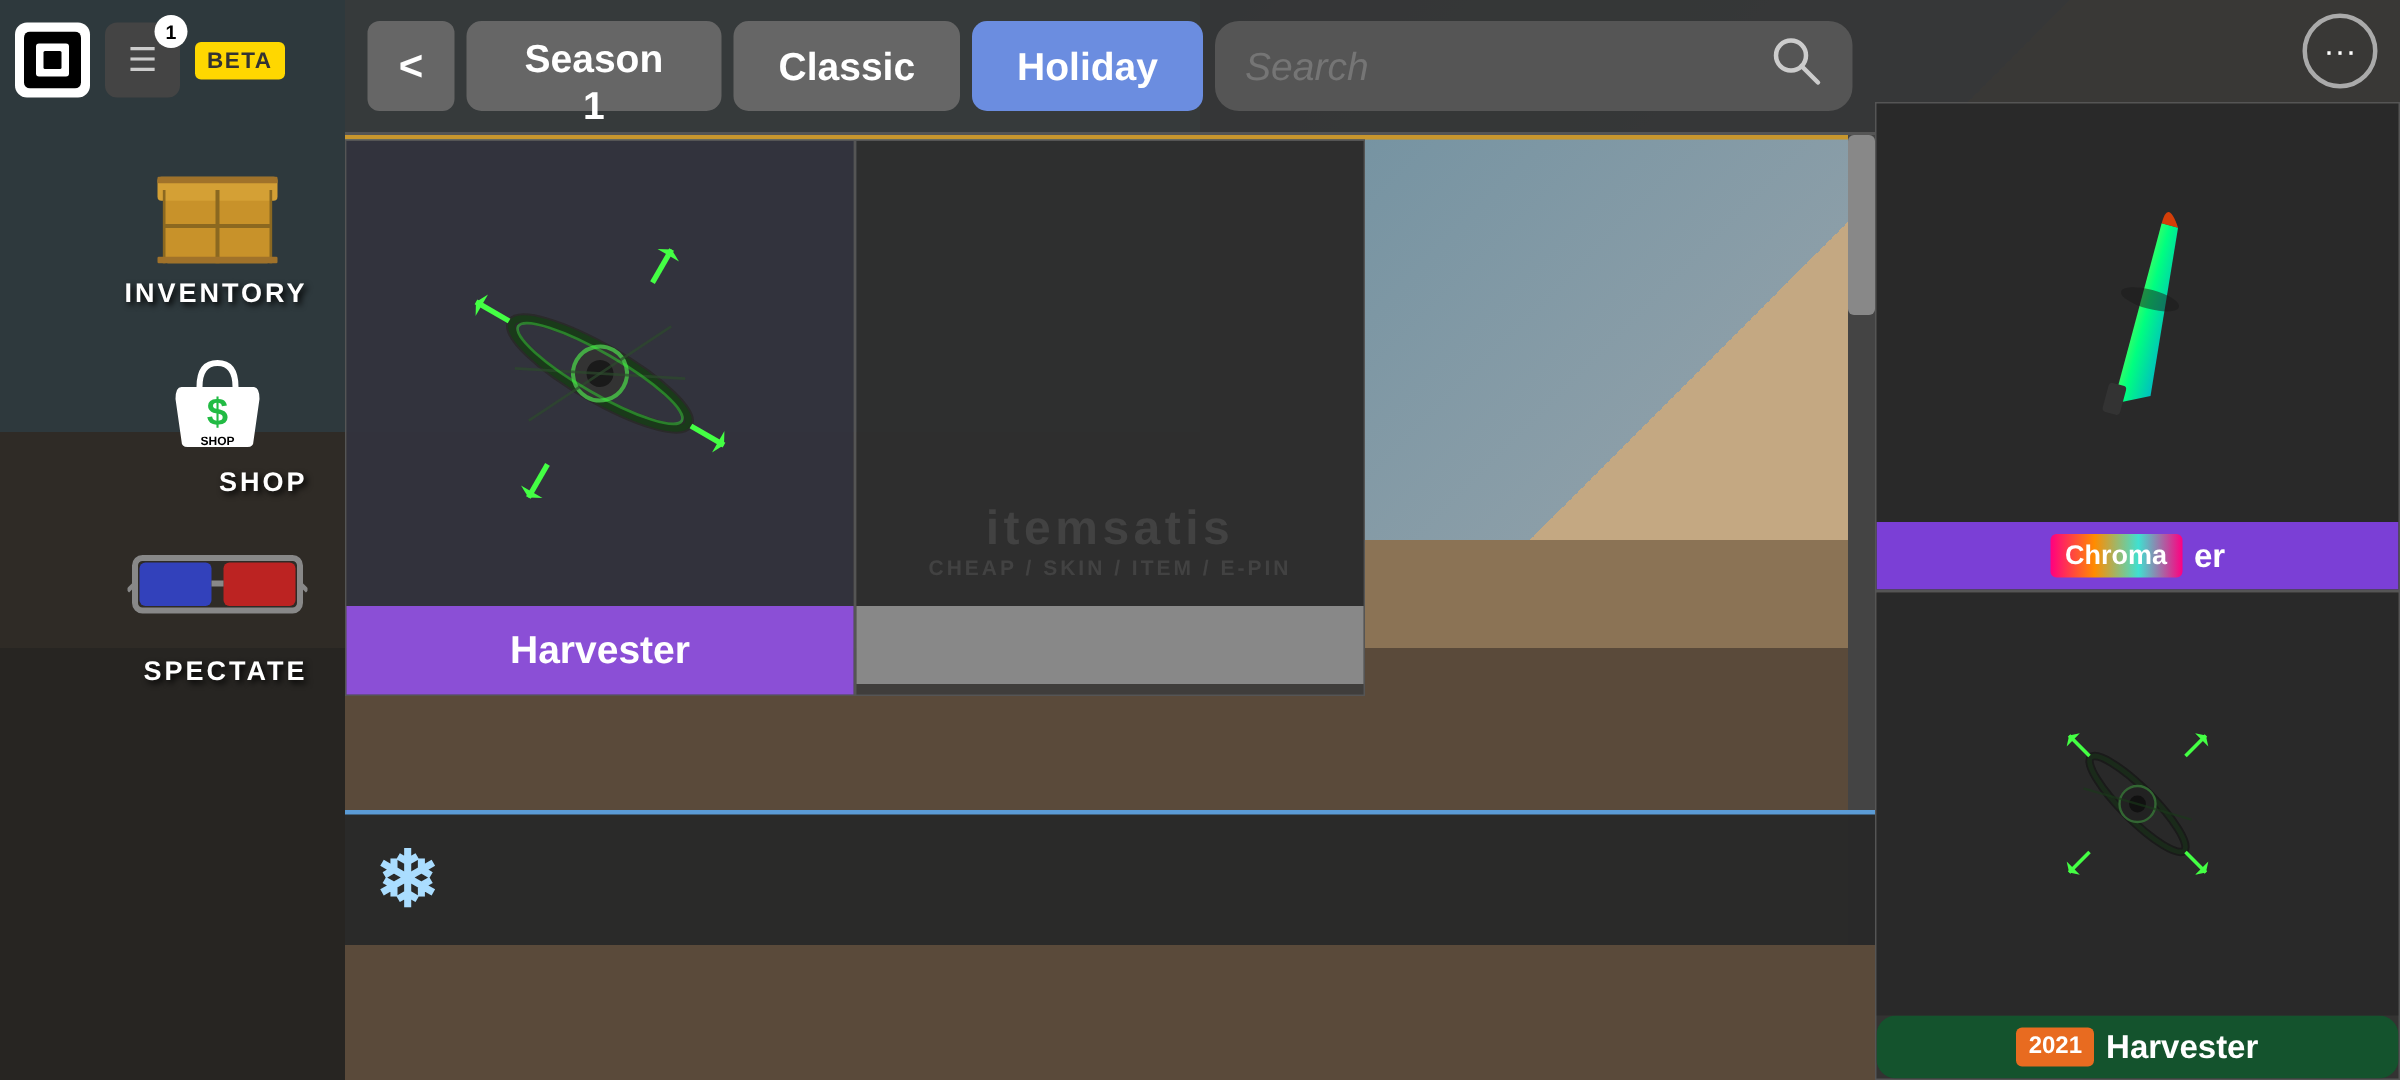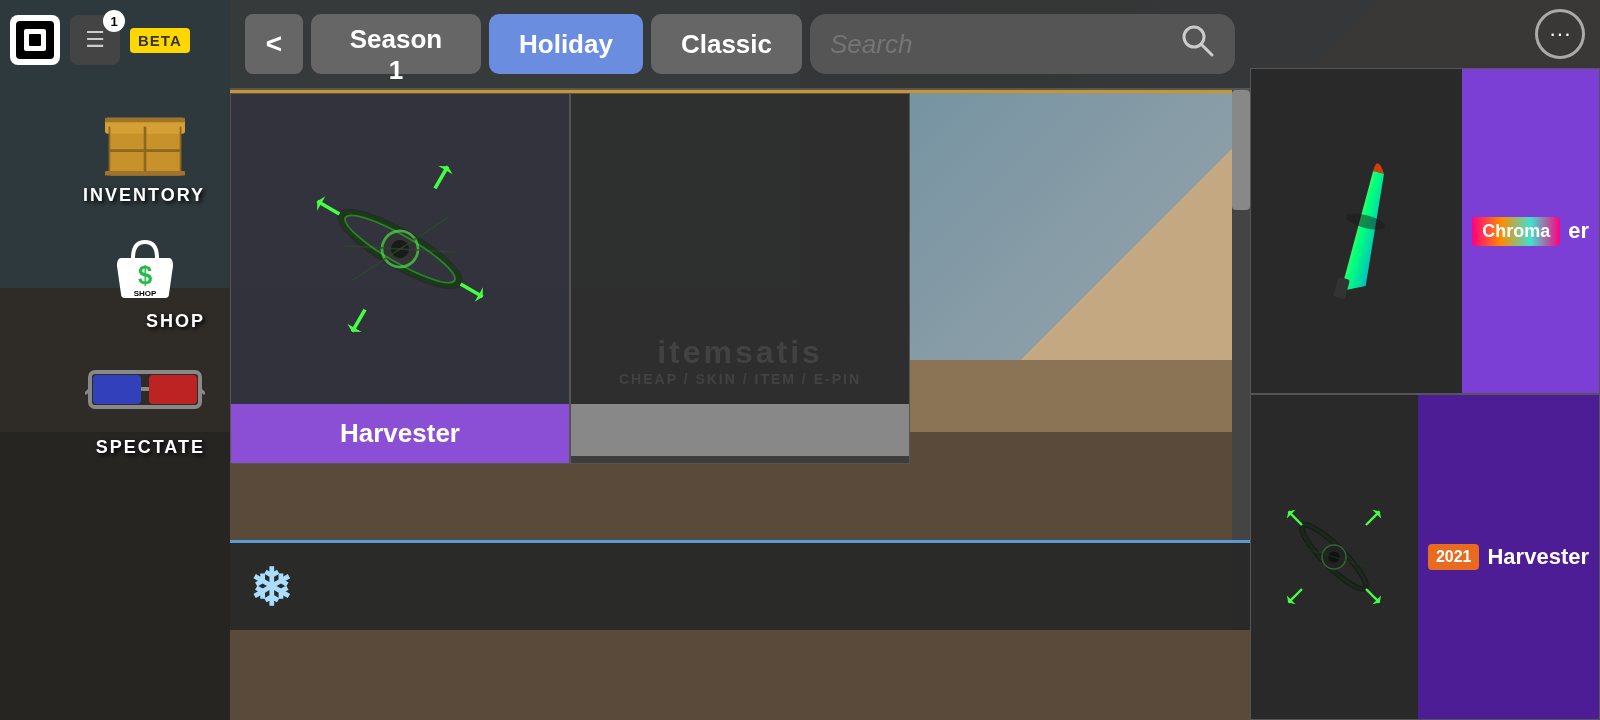--- a/index.html
+++ b/index.html
@@ -322,21 +322,21 @@
       background: transparent;
       color: #fff;
       font-size: 22px;
       cursor: pointer;
       display: flex; align-items: center; justify-content: center;
     }
 
     .right-item {
       flex: 1;
       display: flex;
-      flex-direction: row;
+      flex-direction: column;
       border: 1px solid #555;
       position: relative;
       overflow: hidden;
     }
 
     .right-item-image {
       flex: 1;
       display: flex;
       align-items: center;
       justify-content: center;
@@ -372,21 +372,22 @@
 
     .year-badge {
       background: #E86B20;
       padding: 4px 8px;
       border-radius: 4px;
       font-size: 16px;
       font-weight: 900;
     }
 
     .right-label-2021 {
-      background: #4c1d95;
+      background: #14532d;
+      border-radius: 13px;
     }
 
     .watermark {
       position: absolute;
       top: 50%; left: 50%;
       transform: translate(-50%, -50%);
       font-size: 32px;
       color: rgba(180,180,180,0.15);
       font-weight: 900;
       letter-spacing: 3px;
@@ -505,22 +506,22 @@
     </div>
     <div class="nav-label">SPECTATE</div>
   </div>
 </div>
 
 <div class="main-content">
 
   <div class="nav-bar">
     <button class="back-btn">&lt;</button>
     <button class="tab-btn">Season 1</button>
+    <button class="tab-btn">Classic</button>
     <button class="tab-btn active">Holiday</button>
-    <button class="tab-btn">Classic</button>
     <div class="search-box">
       <input class="search-input" type="text" placeholder="Search" style="">
       <button class="search-icon-btn">
         <svg width="36" height="36" viewBox="0 0 36 36">
           <circle cx="15" cy="15" r="10" fill="none" stroke="#ccc" stroke-width="3"></circle>
           <line x1="22" y1="22" x2="33" y2="33" stroke="#ccc" stroke-width="3" stroke-linecap="round"></line>
         </svg>
       </button>
     </div>
   </div>

